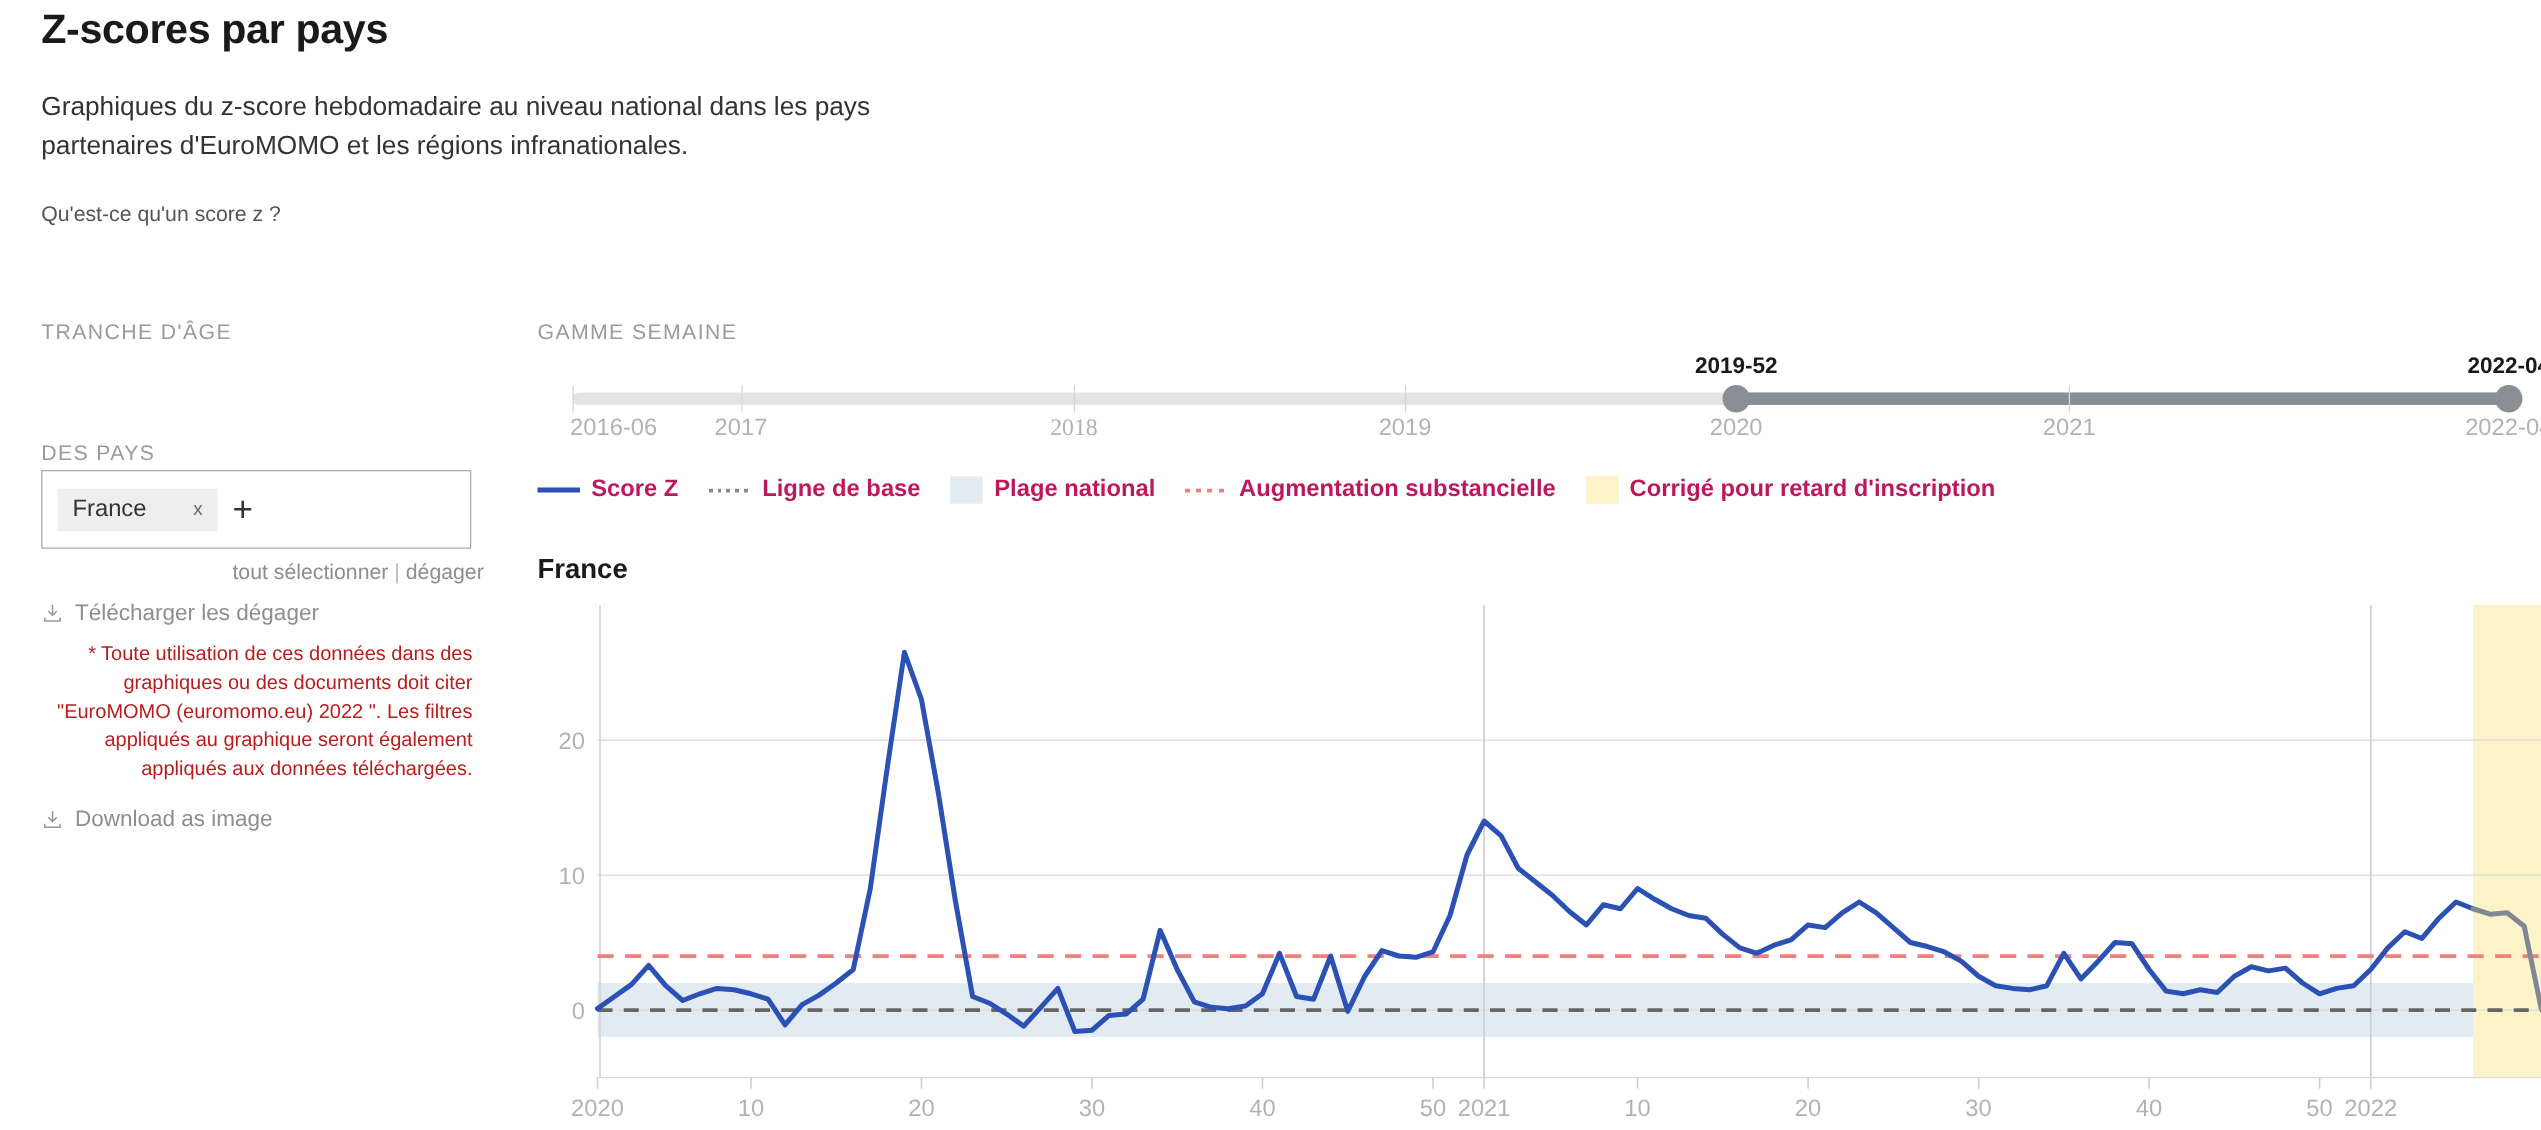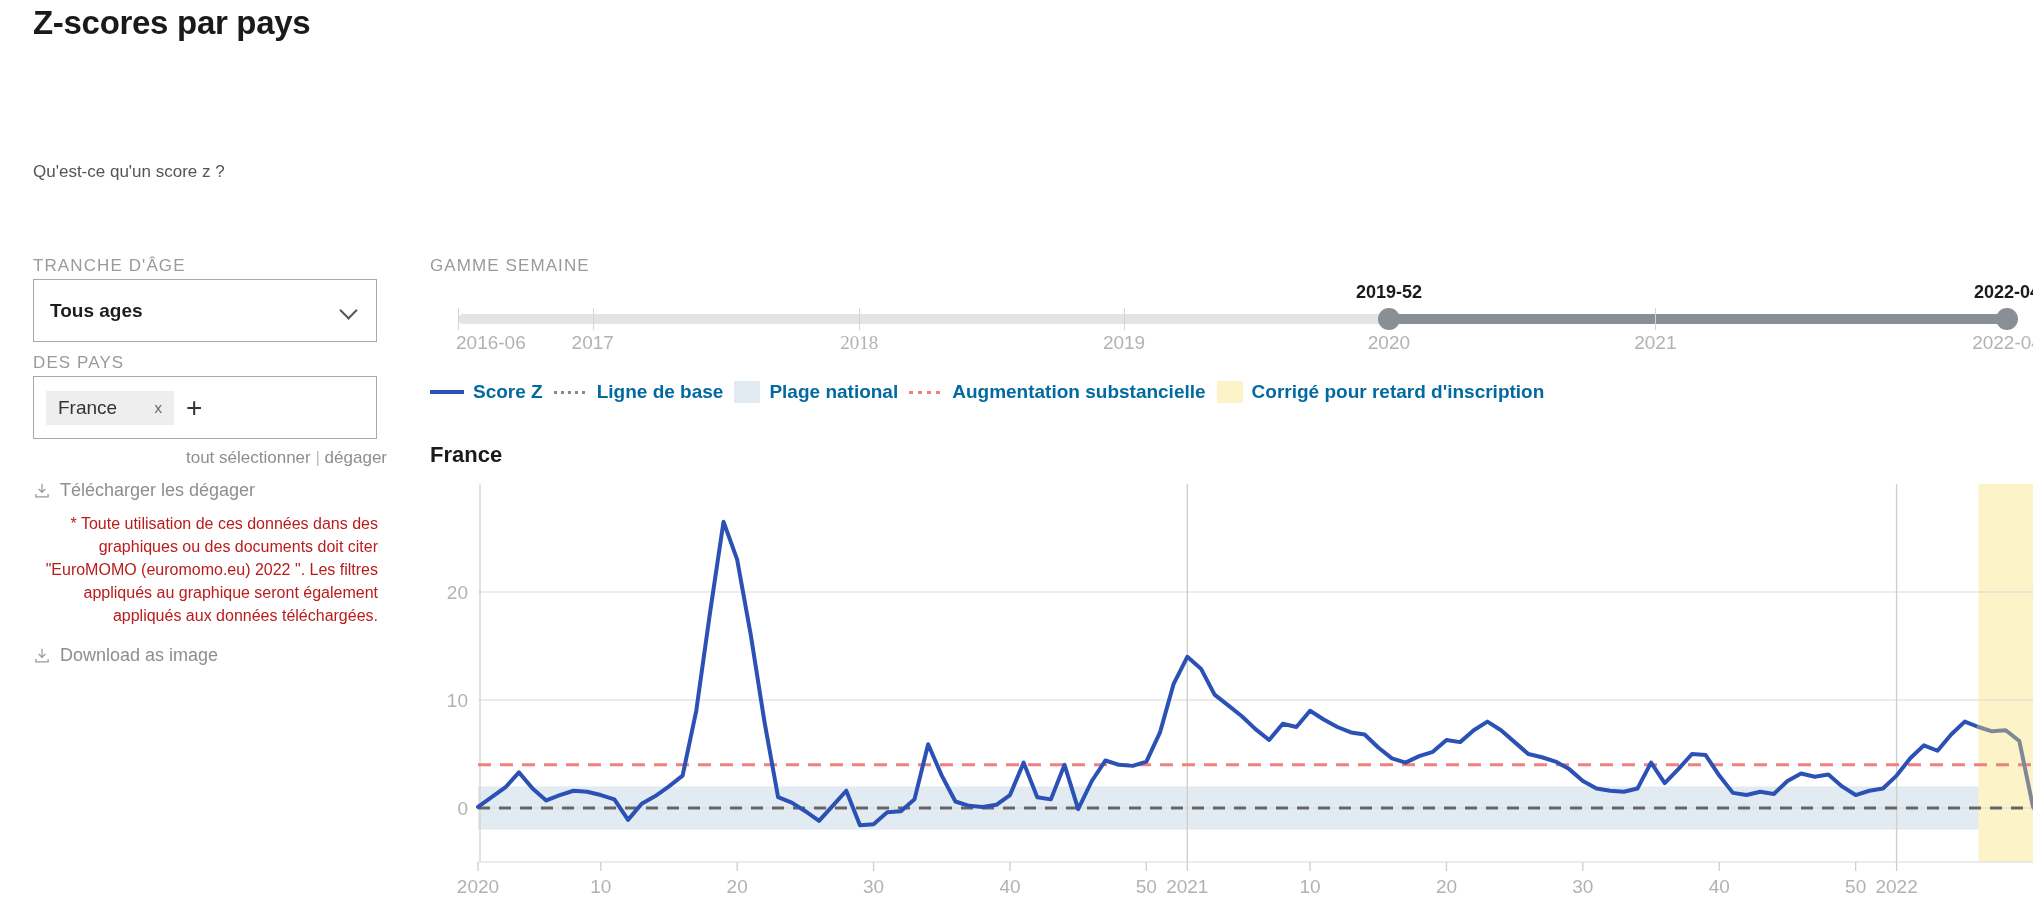--- a/index.html
+++ b/index.html
@@ -128,22 +128,22 @@
   }
   .tick-label {
     position: absolute; top: 54px; font-size: 19px; color: #b2b2b2;
     transform: translateX(-50%); white-space: nowrap;
   }
   .tick-label.first { transform: none; }
 
   
   .legend {
     position: absolute; left: 0px; top: 381px;
-    display: flex; align-items: center; 
-    font-size: 19px; font-weight: bold; color: #0369a1;
+    display: flex; align-items: center; gap: 13px;
+    font-size: 19px; font-weight: bold; color: #be185d;
   }
   .legend-item { display: flex; align-items: center; gap: 9px; margin-right: 11px; }
   .sw-line { width: 34px; height: 4px; background: #2b51b5; display: block; }
   .sw-dot-grey {
     width: 34px; height: 3px; display: block;
     background: repeating-linear-gradient(to right,#8a8a8a 0 3px,transparent 3px 7px);
   }
   .sw-dot-red {
     width: 34px; height: 3px; display: block;
     background: repeating-linear-gradient(to right,#f08080 0 4px,transparent 4px 9px);
@@ -160,29 +160,26 @@
   .chart-svg { display: block; }
   .ytick-label { font-size: 19px; fill: #b2b2b2; text-anchor: end; }
   .xtick-label { font-size: 19px; fill: #b2b2b2; text-anchor: middle; }
 </style>
 </head>
 <body>
 
 <div class="page">
 
   <div class="page-title">Z-scores par pays</div>
+  <div class="intro">Graphiques du z-score hebdomadaire au niveau national dans les pays partenaires d'EuroMOMO et les régions infranationales.</div>
   <div class="zscore-link">Qu'est-ce qu'un score z ?</div>
 
   <div class="sidebar">
 
     <div class="field-label" id="lbl-age">TRANCHE D'ÂGE</div>
-    <div class="select-box">
-      <span class="select-value">Tous ages</span>
-      <span class="chev"></span>
-    </div>
 
     <div class="field-label" id="lbl-pays">DES PAYS</div>
     <div class="tags-box">
       <span class="tag">
         <span class="tag-label">France</span>
         <span class="tag-x">x</span>
       </span>
       <span class="plus-btn">+</span>
     </div>
 

